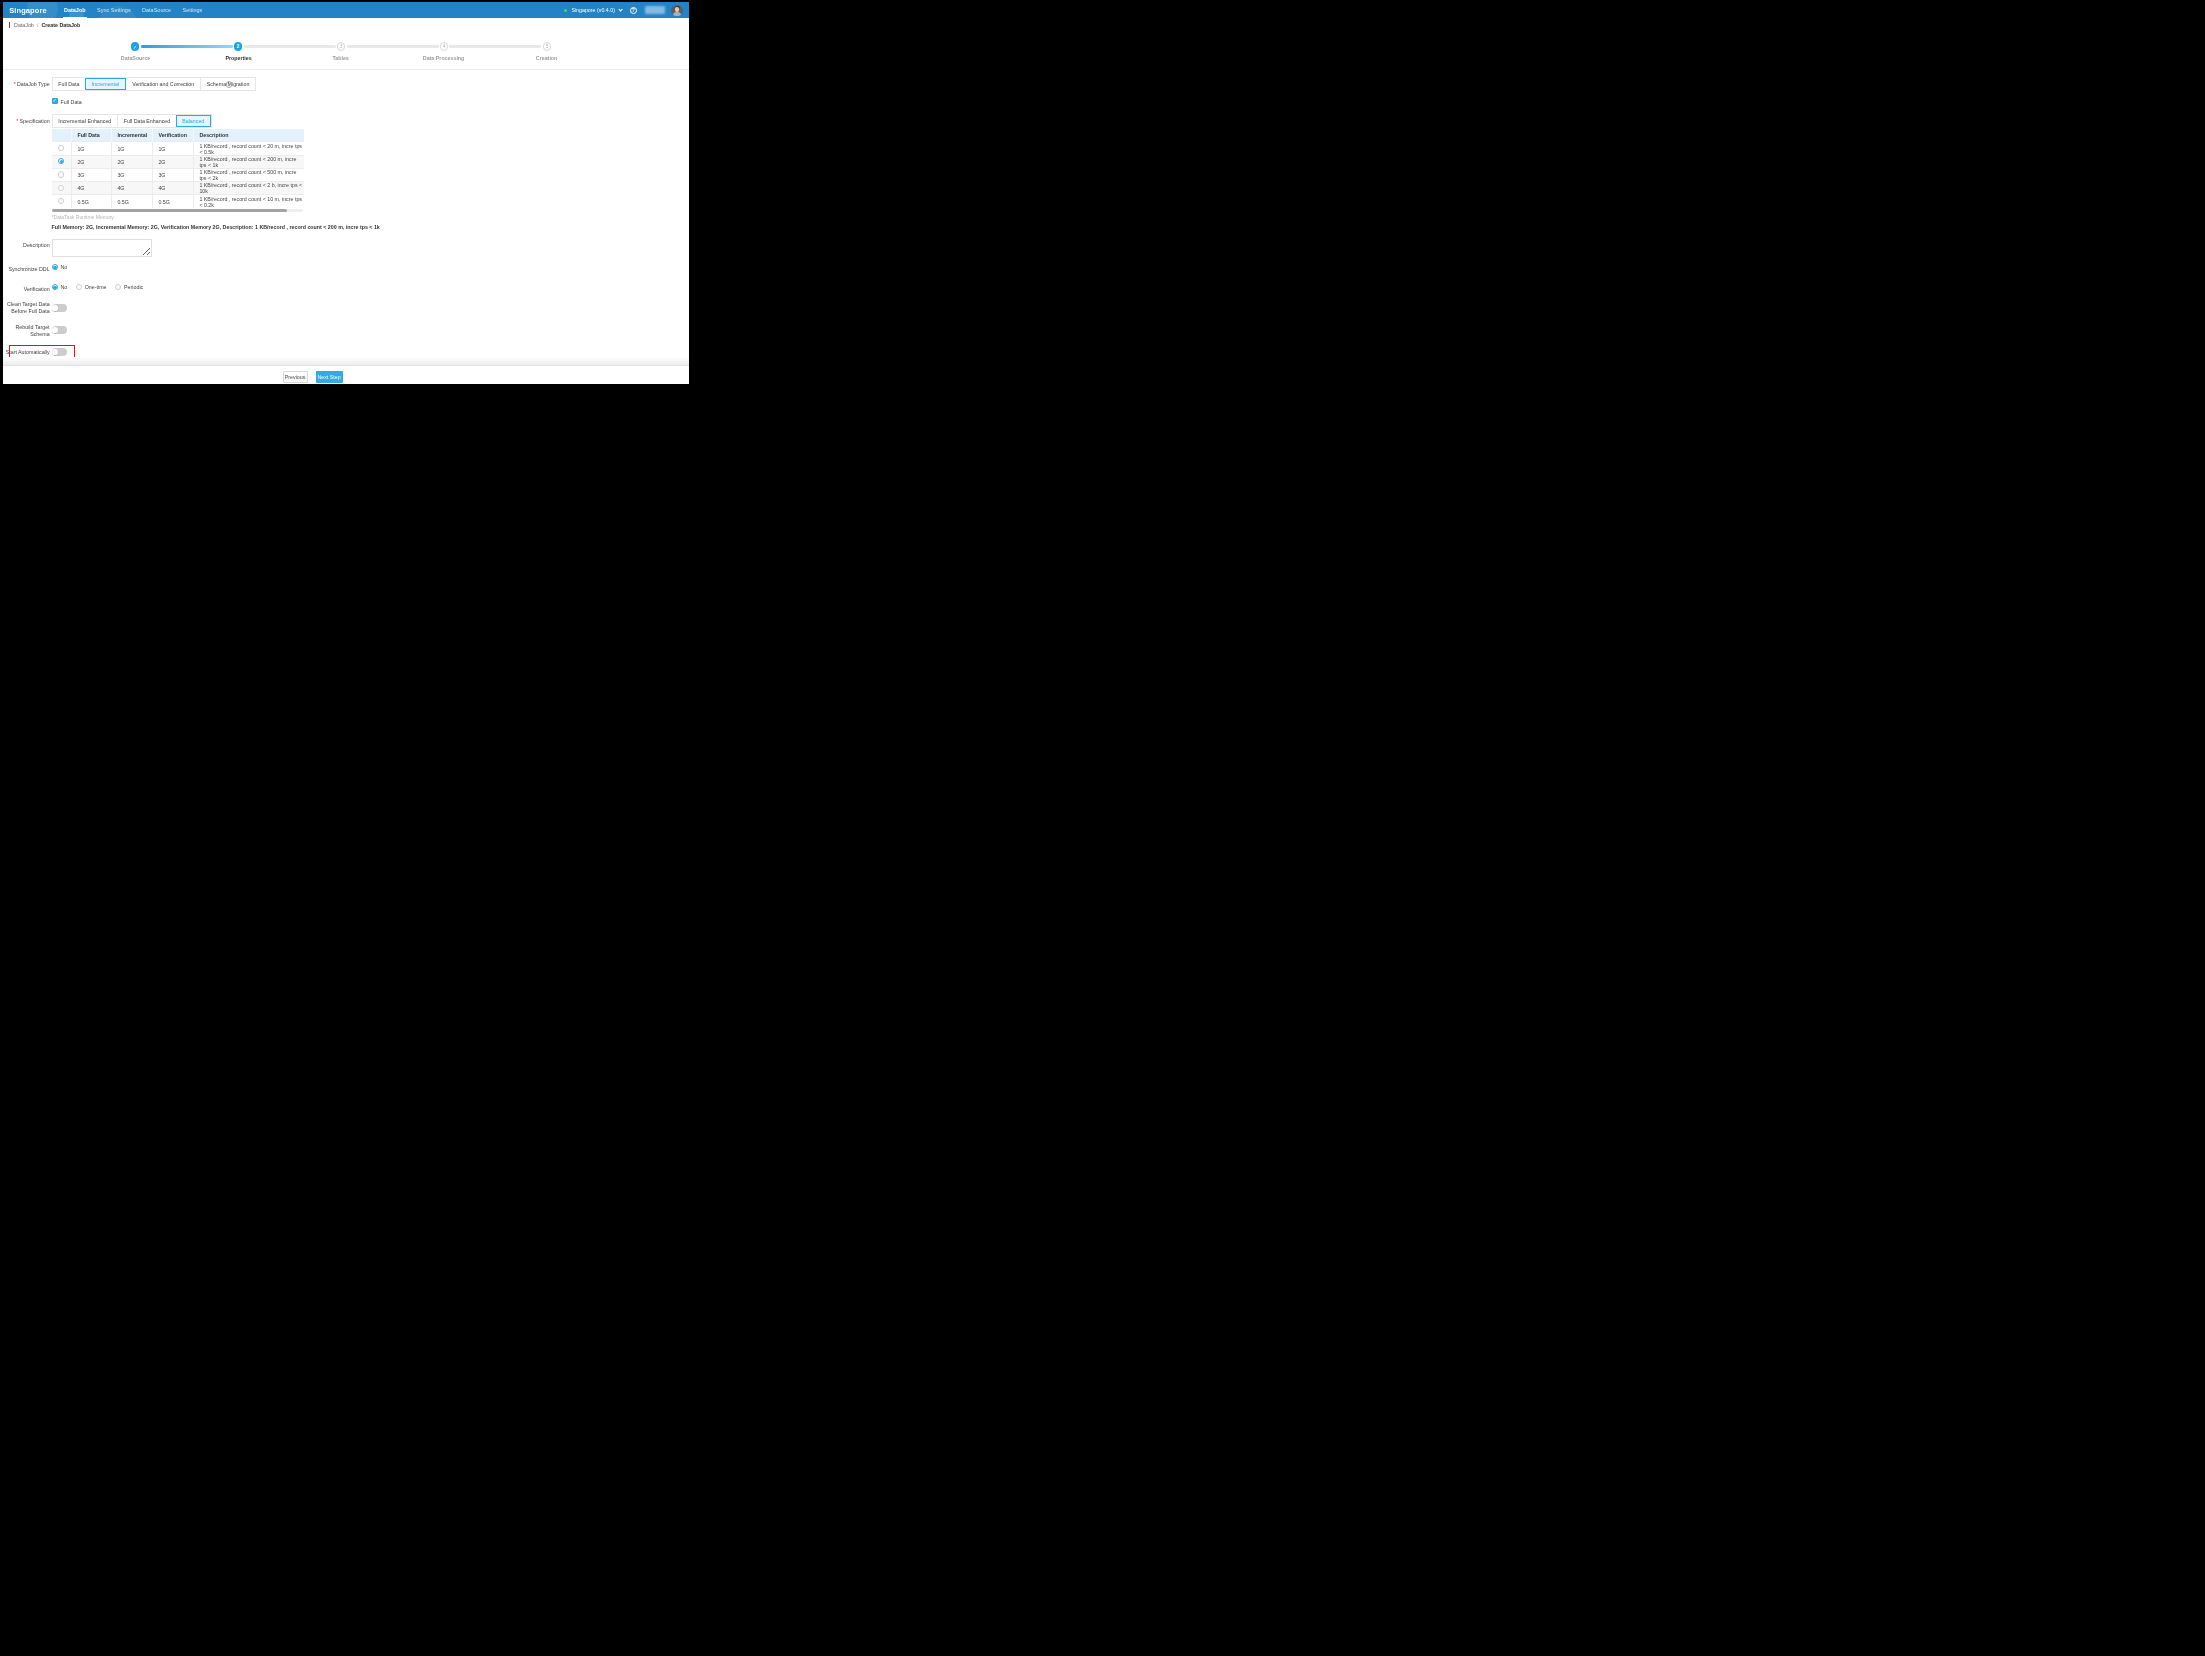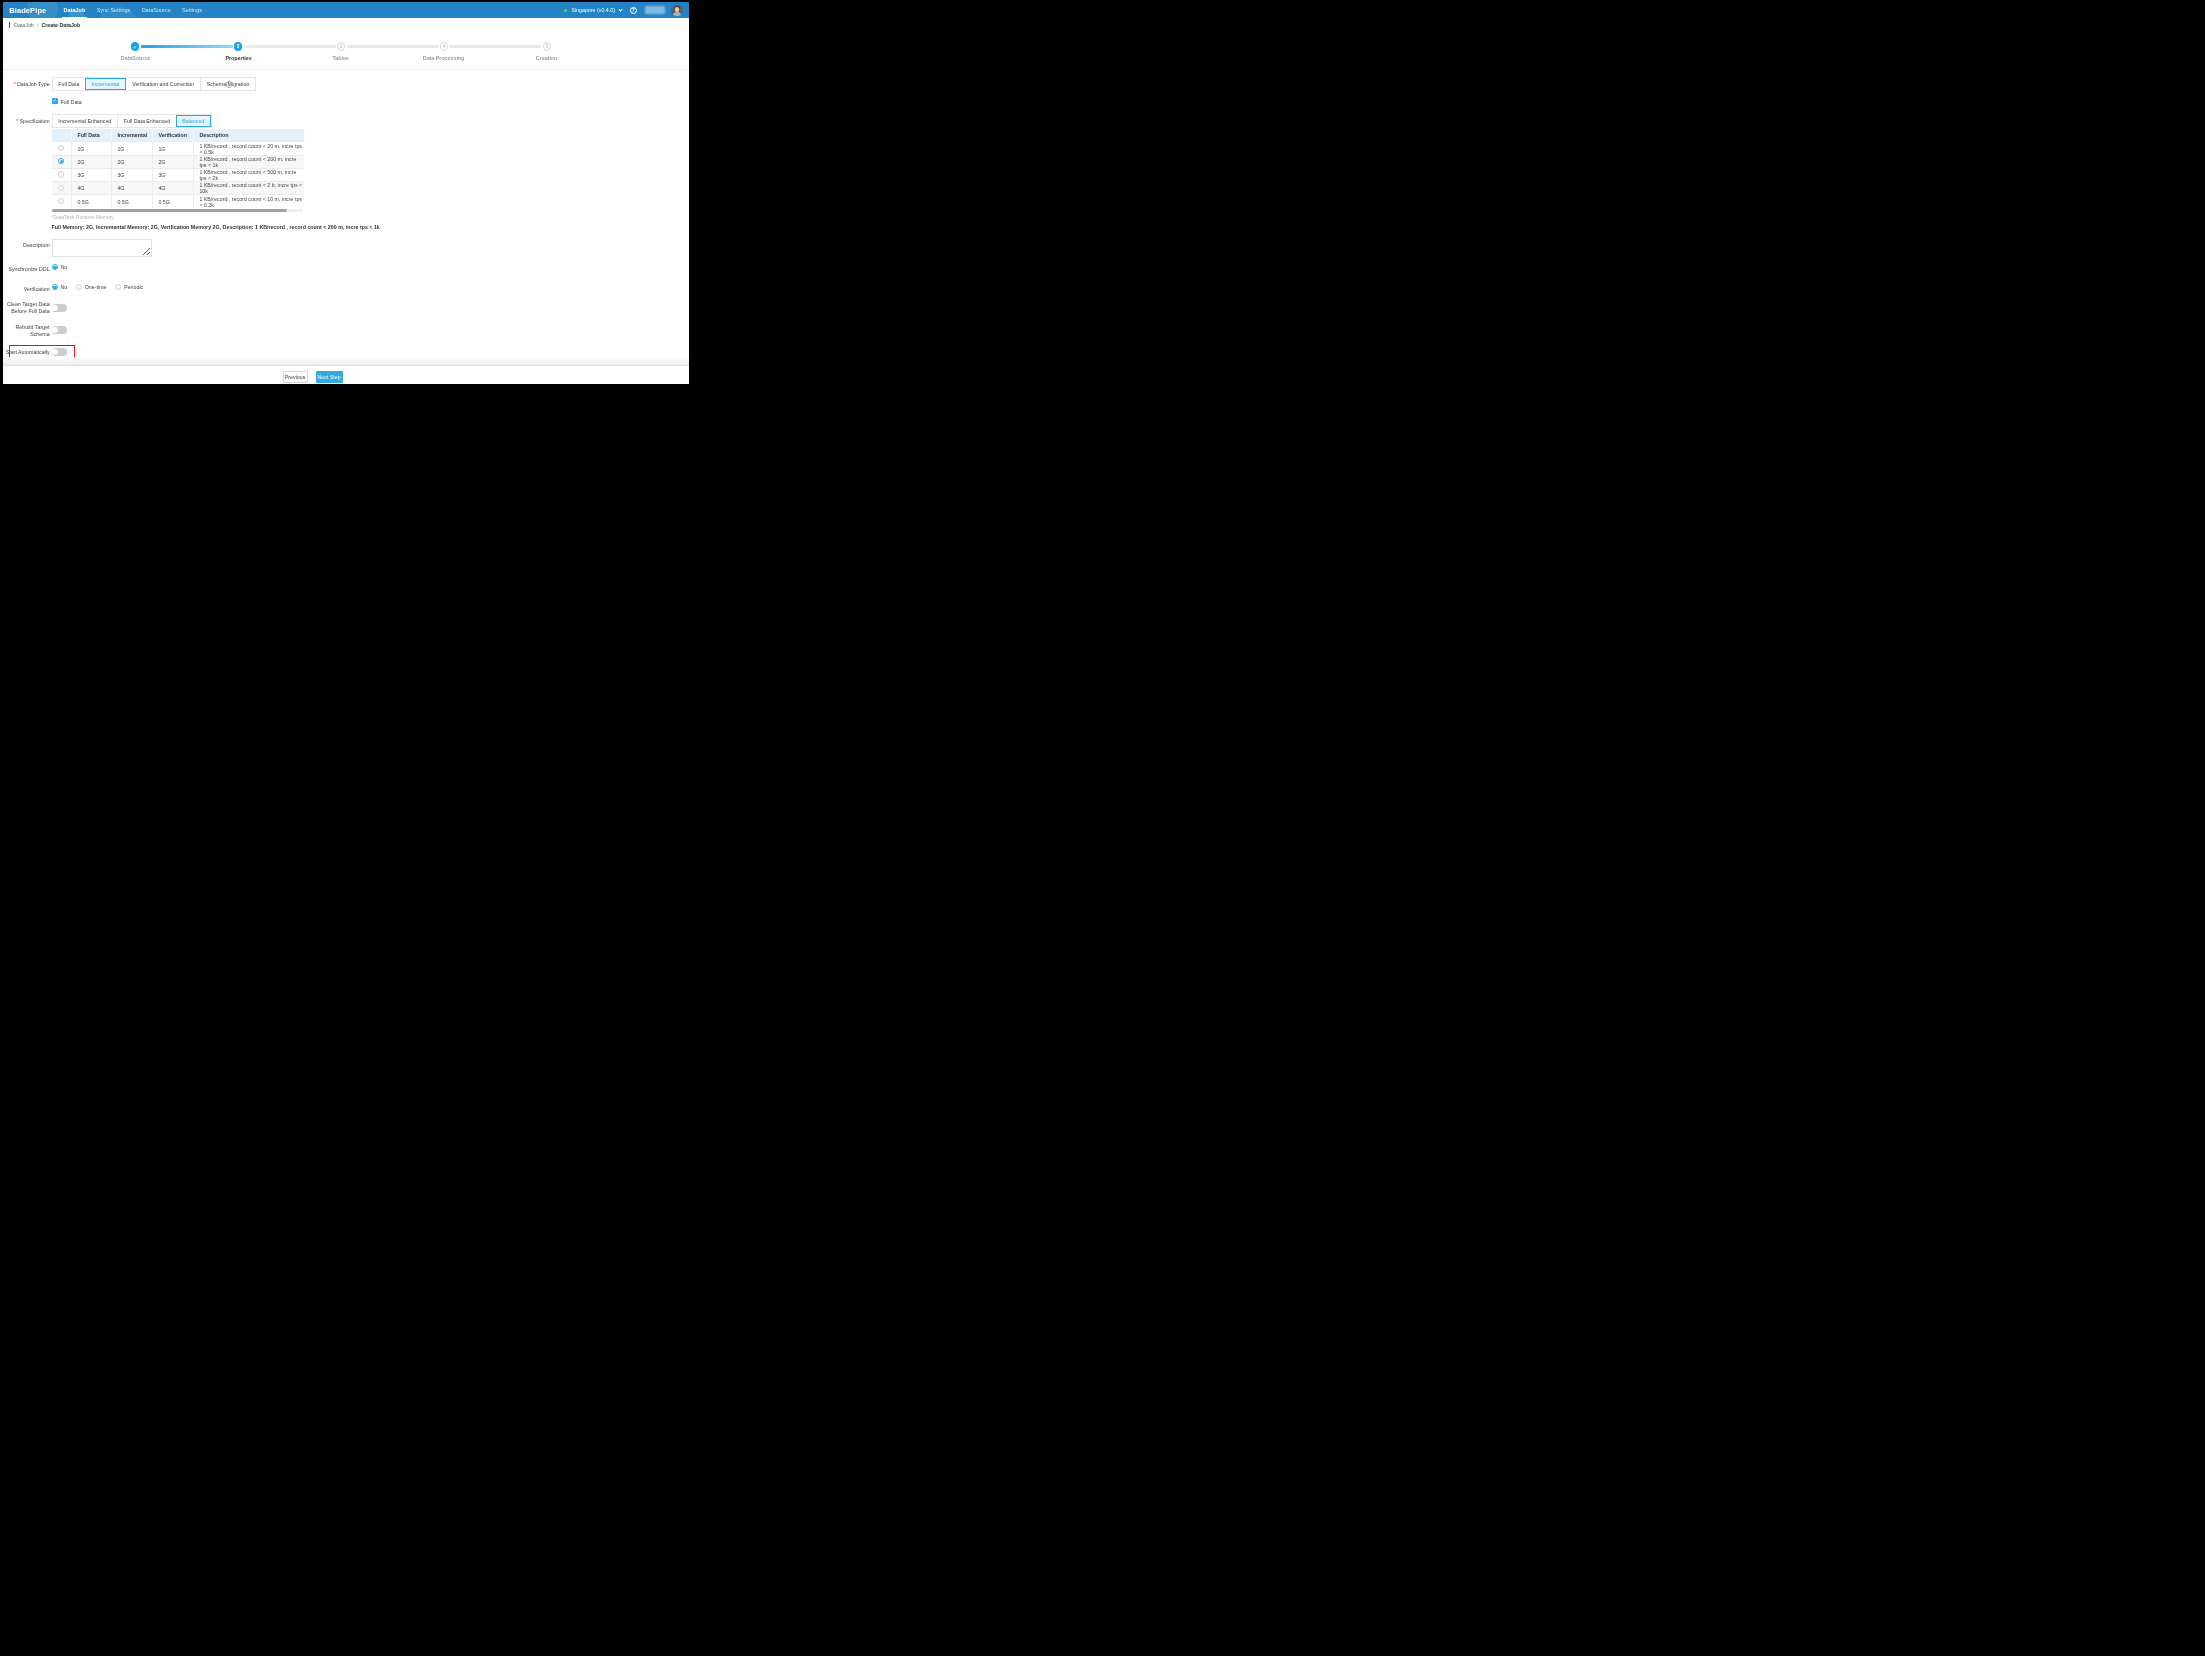--- a/index.html
+++ b/index.html
@@ -102,21 +102,21 @@
 </head>
 <body>
 
 <div class="viewport">
   <div class="screen">
 
     <div class="topbar">
       <div class="deco-circle dc1"></div>
       <div class="deco-circle dc2"></div>
       <div class="deco-circle dc3"></div>
-      <div class="logo">BladePipe</div>
+      <div class="logo">Singapore</div>
       <div class="nav">
         <div class="nav-item active">DataJob</div>
         <div class="nav-item">Sync Settings</div>
         <div class="nav-item">DataSource</div>
         <div class="nav-item">Settings</div>
       </div>
       <div class="topbar-right">
         <span class="status-dot"></span>
         <span class="region-label">Singapore (v0.4.0)</span>
         <span class="chevron-down"></span>

